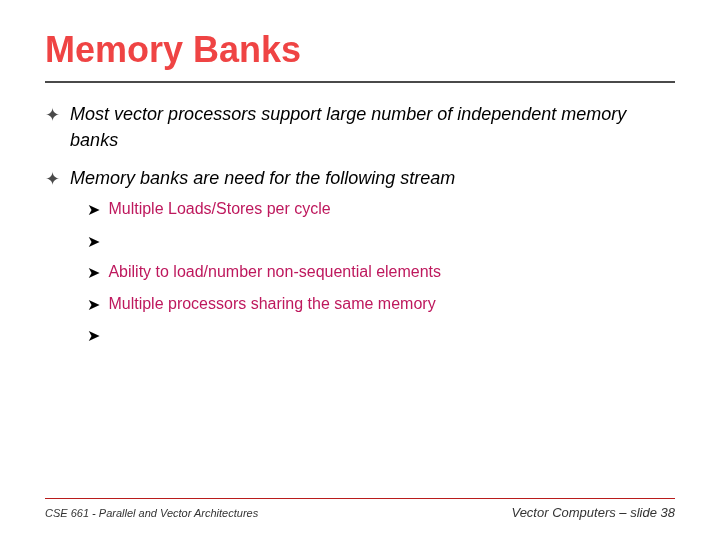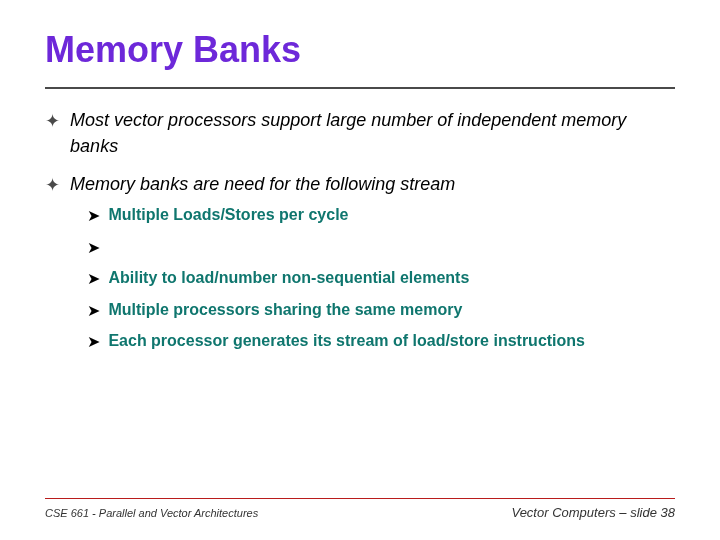--- a/index.html
+++ b/index.html
@@ -22,22 +22,22 @@
       height: 540px;
       padding: 28px 45px 20px 45px;
       display: flex;
       flex-direction: column;
       position: relative;
     }
 
     .title {
       font-size: 36px;
       font-weight: bold;
-      color: #6d28d9;
-      margin-bottom: 16px;
+      color: #ef4444;
+      margin-bottom: 10px;
       line-height: 1.2;
     }
 
     .divider {
       width: 100%;
       height: 2px;
       background: #4a4a4a;
       margin-bottom: 18px;
     }
 
@@ -89,22 +89,21 @@
     .sub-arrow {
       color: #000;
       font-size: 16px;
       flex-shrink: 0;
       margin-top: 1px;
     }
 
     .sub-text {
       font-size: 16px;
       line-height: 1.4;
-      color: #0f766e;
-      font-weight: bold;
+      color: #be185d;
     }
 
     .footer {
       display: flex;
       justify-content: space-between;
       align-items: center;
       border-top: 1px solid #b91c1c;
       padding-top: 6px;
       margin-top: auto;
     }
@@ -159,21 +158,20 @@
           <span class="sub-text">Ability to load/number non-sequential elements</span>
         </div>
 
         <div class="sub-bullet">
           <span class="sub-arrow">➤</span>
           <span class="sub-text">Multiple processors sharing the same memory</span>
         </div>
 
         <div class="sub-bullet">
           <span class="sub-arrow">➤</span>
-          <span class="sub-text">Each processor generates its stream of load/store instructions</span>
         </div>
 
       </div>
     </div>
 
   </div>
 
   <div class="footer">
     <span class="footer-left">CSE 661 - Parallel and Vector Architectures</span>
     <span class="footer-right">Vector Computers – slide 38</span>

